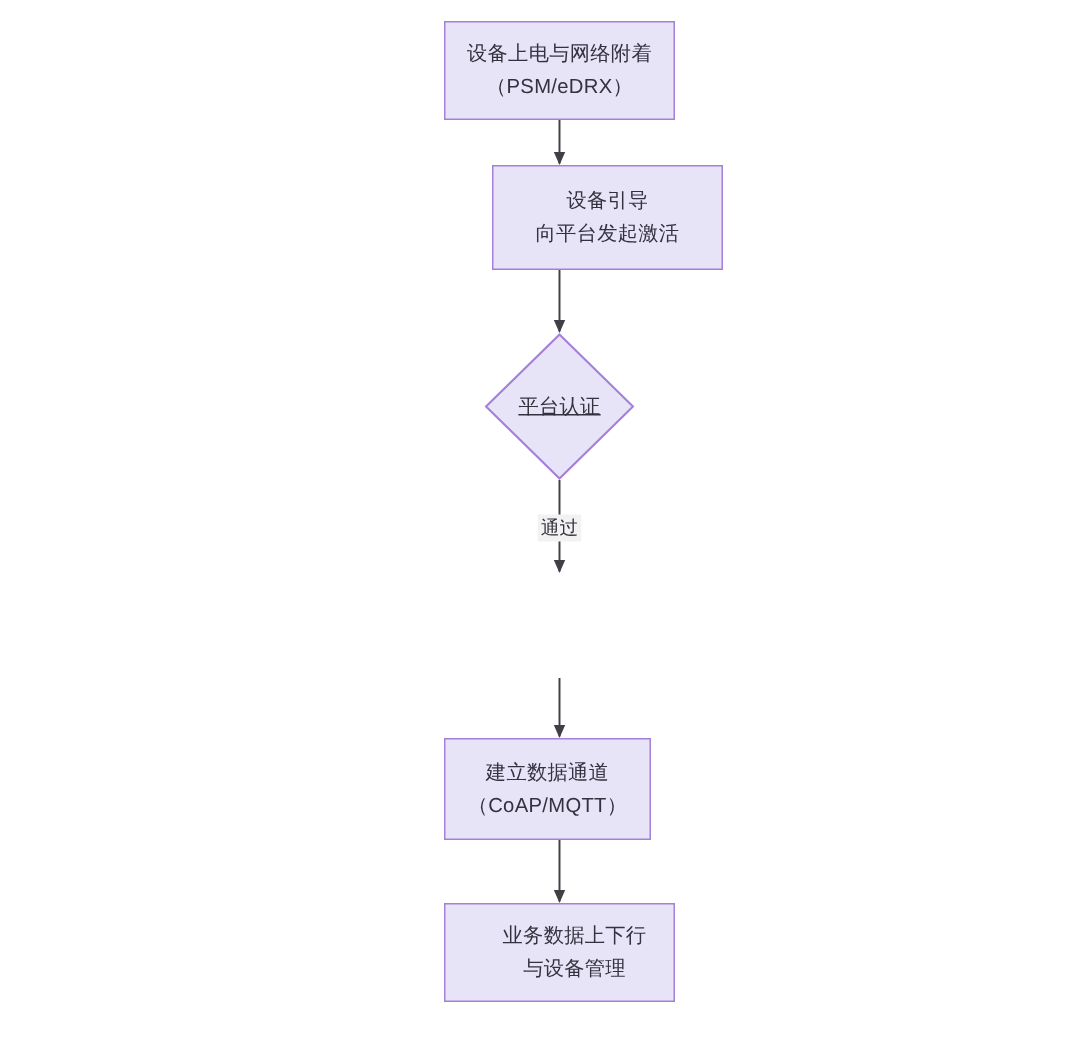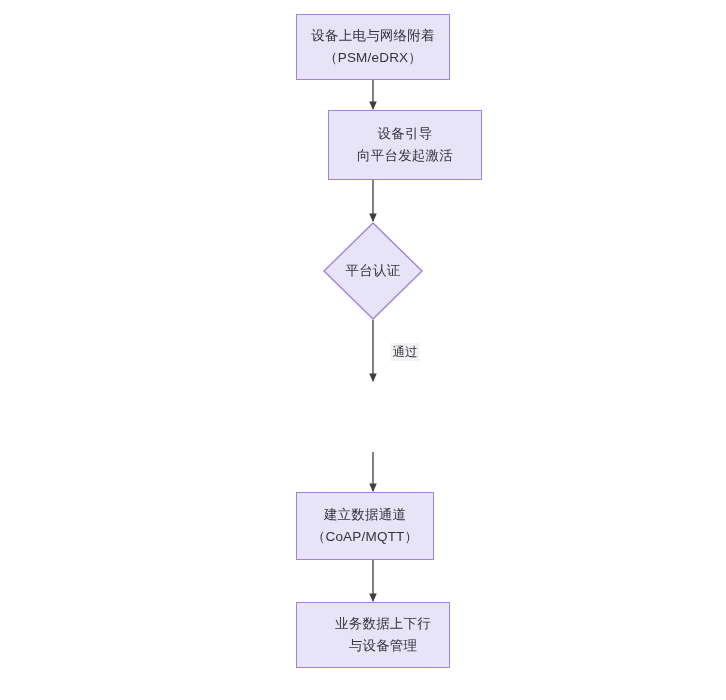--- a/index.html
+++ b/index.html
@@ -59,37 +59,37 @@
     position: absolute;
     left: 0;
     top: 0;
     width: 100%;
     height: 100%;
   }
 
   .node-decision .node-text {
     position: relative;
     z-index: 2;
+    text-decoration: underline;
   }
 
   .node-text {
     white-space: pre-line;
     padding: 0 6px;
   }
 
   .edge-label {
     position: absolute;
     background: #f2f2f2;
     color: #33323e;
     font-size: 12.5px;
     line-height: 16px;
     padding: 1px 2px;
     white-space: nowrap;
     transform: translate(-50%, -50%);
-    margin-left: 32px;
   }
 </style>
 </head>
 <body>
 
 <div id="flow-canvas">
 
   <svg class="edge-layer" viewBox="0 0 726 700" width="726" height="700" xmlns="http://www.w3.org/2000/svg">
     <defs>
       <marker id="arrowhead" markerWidth="9" markerHeight="9" refX="7.6" refY="4" orient="auto" markerUnits="userSpaceOnUse">

